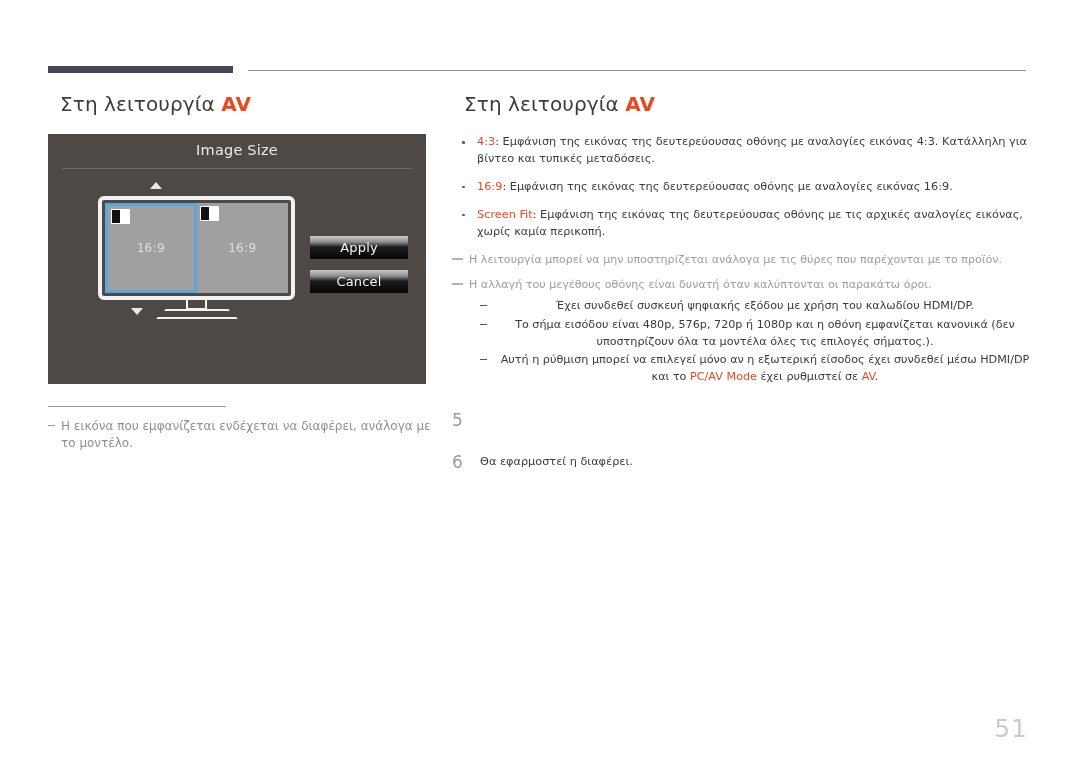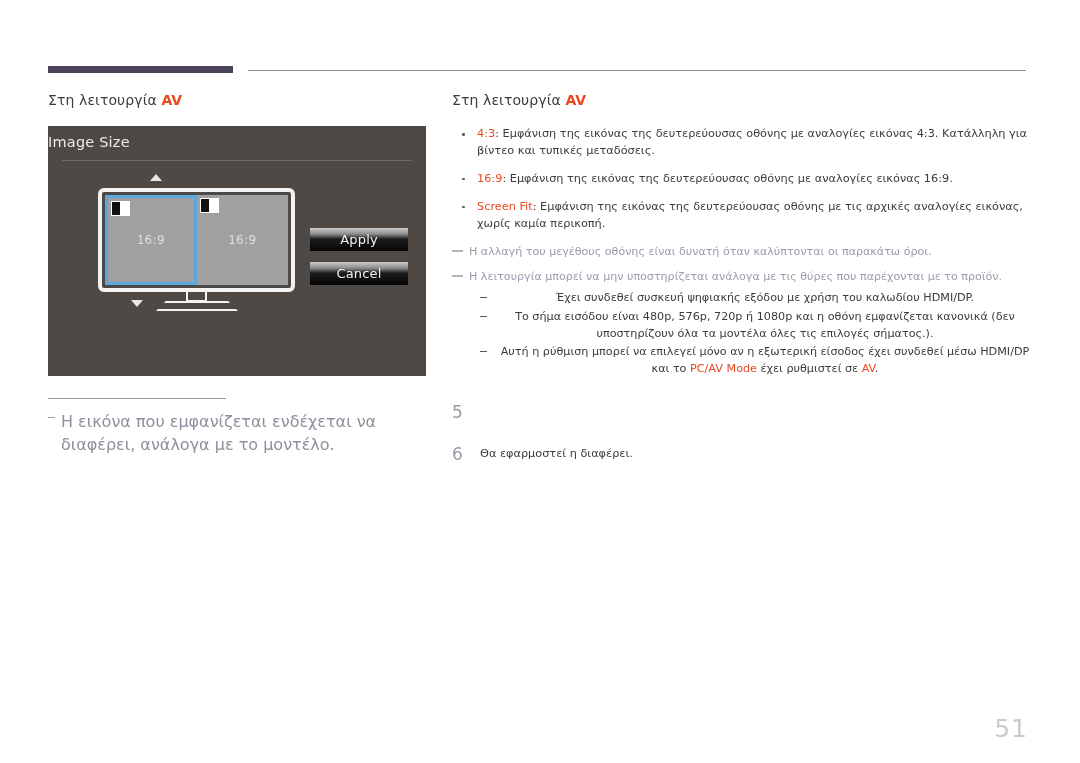--- a/index.html
+++ b/index.html
@@ -40,41 +40,41 @@
   }
 
   
   #left-col {
     position: absolute;
     left: 48px;
     top: 92px;
     width: 392px;
   }
   .col-title {
-    font-size: 14px;
+    font-size: 20px;
     color: #3c3c3c;
     letter-spacing: .1px;
-    margin: 0 0 18px 0;
+    margin: 0 0 18px 12px;
     white-space: nowrap;
   }
   .col-title .accent { color: #e8491f; font-weight: bold; }
 
   
   #osd-panel {
     width: 378px;
     height: 250px;
     background: #4e4944;
     position: relative;
     overflow: hidden;
   }
   #osd-title {
     position: absolute;
     left: 0; top: 8px;
     width: 378px;
-    text-align: left;
+    text-align: center;
     color: #eceaea;
     font-size: 14.5px;
     letter-spacing: .2px;
   }
   #osd-divider {
     position: absolute;
     left: 14px; top: 34px;
     width: 350px; height: 1px;
     background: #6f6a63;
   }
@@ -206,21 +206,21 @@
 
   
   #left-note-rule {
     margin-top: 22px;
     width: 178px;
     height: 1px;
     background: #9a9aa5;
   }
   #left-note {
     margin-top: 11px;
-    font-size: 16px;
+    font-size: 12px;
     color: #8e8e9c;
     display: flex;
     gap: 6px;
     line-height: 1.45;
   }
   #left-note .dash {
     display: inline-block;
     width: 7px; height: 1px;
     background: #9a9aa5;
     margin-top: 7px;
@@ -406,28 +406,28 @@
     <li>
       <span class="dot"></span><span class="term">16:9</span><span>: Εμφάνιση της εικόνας της δευτερεύουσας οθόνης με αναλογίες εικόνας 16:9.</span>
     </li>
     <li>
       <span class="dot"></span><span class="term">Screen Fit</span><span>: Εμφάνιση της εικόνας της δευτερεύουσας οθόνης με τις αρχικές αναλογίες εικόνας, χωρίς καμία περικοπή.</span>
     </li>
   </ul>
 
   <div class="note">
     <span class="dashbar"></span>
+    <span>Η λειτουργία μπορεί να μην υποστηρίζεται ανάλογα με τις θύρες που παρέχονται με το προϊόν.</span>
+  </div>
+
+  <div class="note">
+    <span class="dashbar"></span>
     <span>Η αλλαγή του μεγέθους οθόνης είναι δυνατή όταν καλύπτονται οι παρακάτω όροι.</span>
   </div>
 
-  <div class="note">
-    <span class="dashbar"></span>
-    <span>Η λειτουργία μπορεί να μην υποστηρίζεται ανάλογα με τις θύρες που παρέχονται με το προϊόν.</span>
-  </div>
-
   <ul class="subdash">
     <li>
       <span class="minus"></span><span>Έχει συνδεθεί συσκευή ψηφιακής εξόδου με χρήση του καλωδίου HDMI/DP.</span>
     </li>
     <li>
       <span class="minus"></span><span>Το σήμα εισόδου είναι 480p, 576p, 720p ή 1080p και η οθόνη εμφανίζεται κανονικά (δεν υποστηρίζουν όλα τα μοντέλα όλες τις επιλογές σήματος.).</span>
     </li>
     <li>
       <span class="minus"></span><span>Αυτή η ρύθμιση μπορεί να επιλεγεί μόνο αν η εξωτερική είσοδος έχει συνδεθεί μέσω HDMI/DP και το </span><span class="term">PC/AV Mode</span><span> έχει ρυθμιστεί σε </span><span class="term">AV</span><span>.</span>
     </li>

